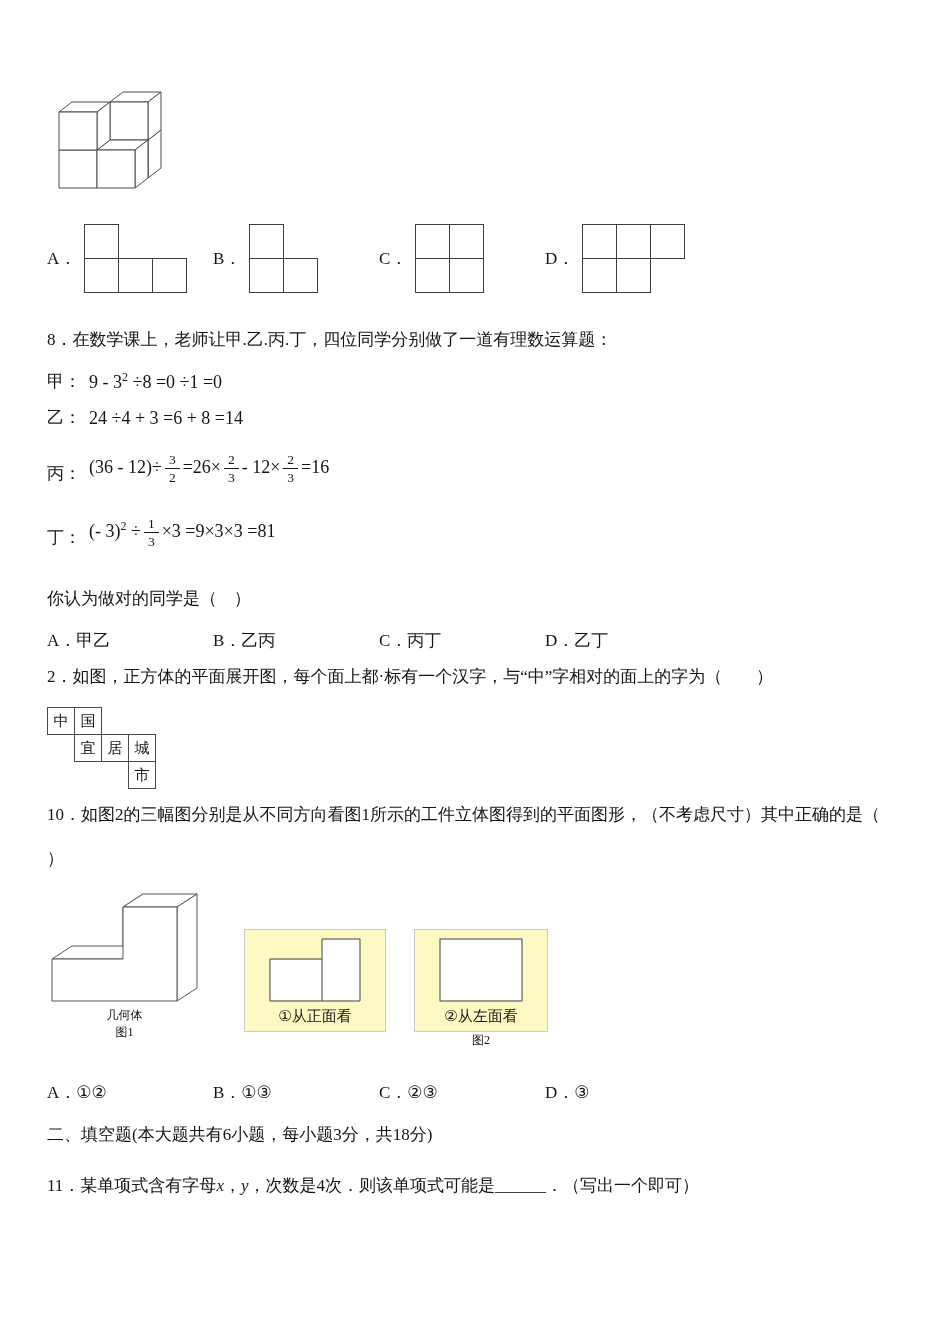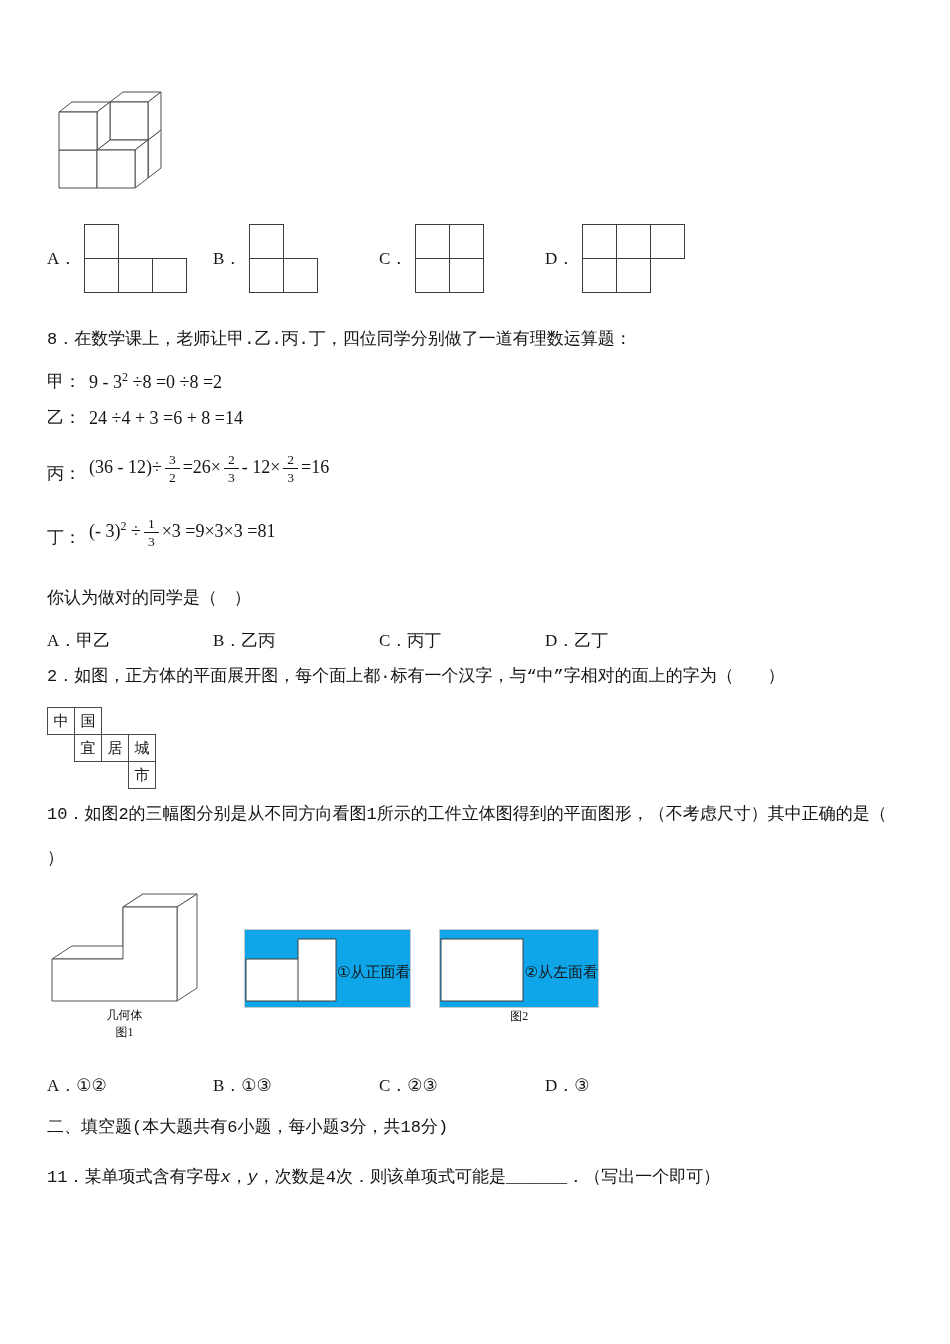--- a/index.html
+++ b/index.html
@@ -1,19 +1,19 @@
 <!DOCTYPE html>
 <html><head>
 <meta charset="utf-8">
 <style>
   html,body{margin:0;padding:0;background:#ffffff;}
   .page{width:950px;min-height:1344px;box-sizing:border-box;background:#fff;color:#141414;
     font-family:"Liberation Serif","DejaVu Serif","DejaVu Sans",serif;font-size:17px;
     padding:86px 44px 40px 47px;}
-  .para{line-height:1.55;font-family:Liberation Mono, monospace;}
+  .para{line-height:1.55;}
 
   
   .sqfig{position:relative;}
   .sq{position:absolute;width:35px;height:35px;border:1px solid #3d3d3d;background:#fff;box-sizing:border-box;}
 
   .figoptrow{display:flex;align-items:center;margin-top:28px;}
   .figopt{width:166px;display:flex;align-items:center;}
   .figopt:last-child{width:auto;}
   .optlabel{margin-right:8px;}
 
@@ -37,22 +37,22 @@
   .q9stem{margin-top:12px;}
   .unfold{position:relative;margin-top:10px;}
   .ucell{position:absolute;width:28px;height:28px;border:1px solid #4a4a4a;background:#fff;
     box-sizing:border-box;display:flex;align-items:center;justify-content:center;font-size:15px;}
   .q9opts{margin-top:28px;}
 
   .q10stem{margin-top:12px;line-height:1.6;}
   .fig10row{display:flex;align-items:flex-start;margin-top:12px;}
   .solidcol{display:flex;flex-direction:column;align-items:center;margin-right:42px;}
   .caption{font-size:12px;line-height:1.45;}
-  .viewgroup{border:1px solid #c9c9c9;padding:8px 0 5px;margin-top:40px;margin-right:28px;
-    display:flex;flex-direction:row;align-items:center;background:#0ea5e9;}
+  .viewgroup{border:1px solid #c9c9c9;padding:8px 24px 5px;margin-top:40px;margin-right:28px;
+    display:flex;flex-direction:column;align-items:center;background:#fef9c3;}
   .viewimg{height:64px;display:flex;align-items:flex-end;}
   .viewcap{font-size:15px;margin-top:5px;white-space:nowrap;}
   .fig2col{display:flex;flex-direction:column;align-items:center;margin-right:28px;}
   .fig2col .viewgroup{margin-right:0;}
   .q10opts{margin-top:32px;align-items:center;}
 
   .secttitle{margin-top:18px;}
   .q11{margin-top:24px;}
   .ital{font-style:italic;}
 </style>
@@ -125,21 +125,21 @@
         <div class="sq" style="left:34px;top:34px"></div>
       </div>
     </div>
   </div>
 
   
   <p class="para q8stem">8．在数学课上，老师让甲.乙.丙.丁，四位同学分别做了一道有理数运算题：</p>
 
   <div class="formula-row">
     <span class="stu-label">甲：</span>
-    <span class="formula"><span>9 - 3</span><sup>2</sup><span> ÷8 =0 ÷8 =2</span></span>
+    <span class="formula"><span>9 - 3</span><sup>2</sup><span> ÷8 =0 ÷1 =0</span></span>
   </div>
 
   <div class="formula-row">
     <span class="stu-label">乙：</span>
     <span class="formula">24 ÷4 + 3 =6 + 8 =14</span>
   </div>
 
   <div class="formula-row row-bing">
     <span class="stu-label">丙：</span>
     <span class="formula"><span>(36 - 12)÷</span><span class="frac">

